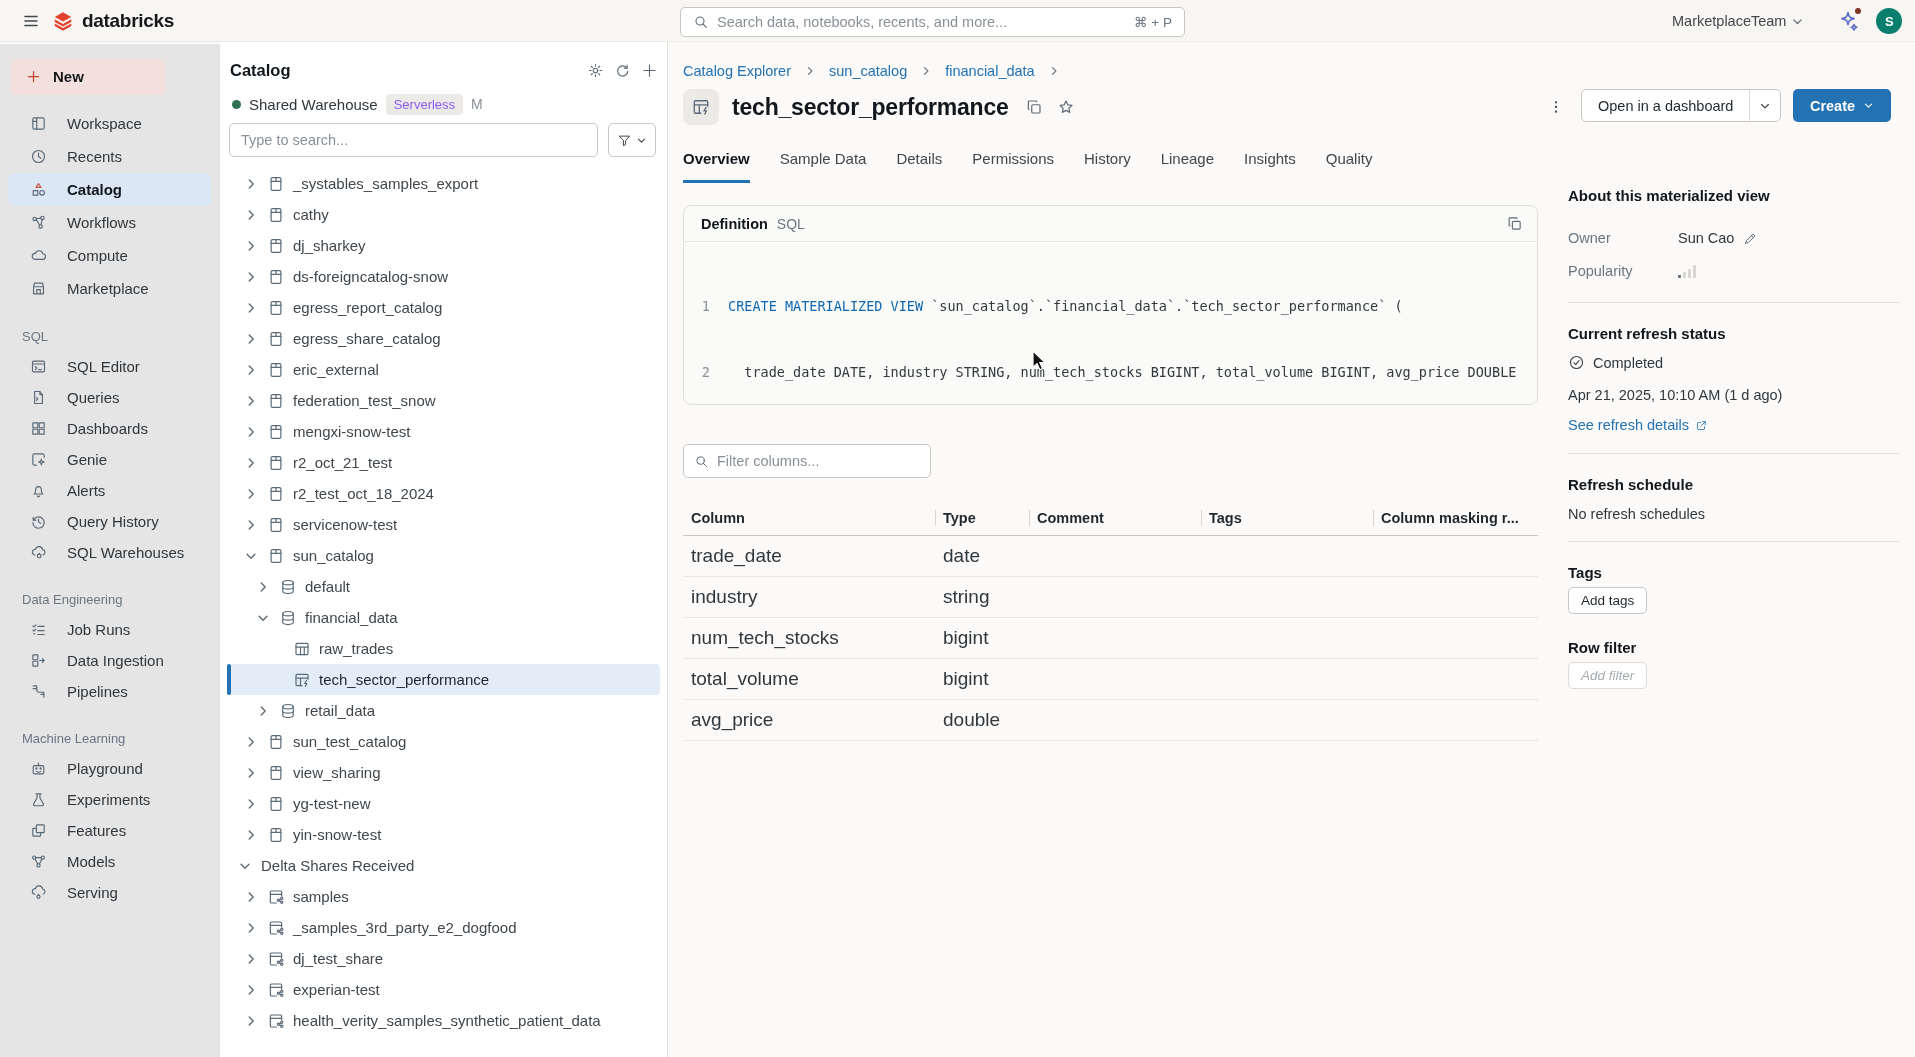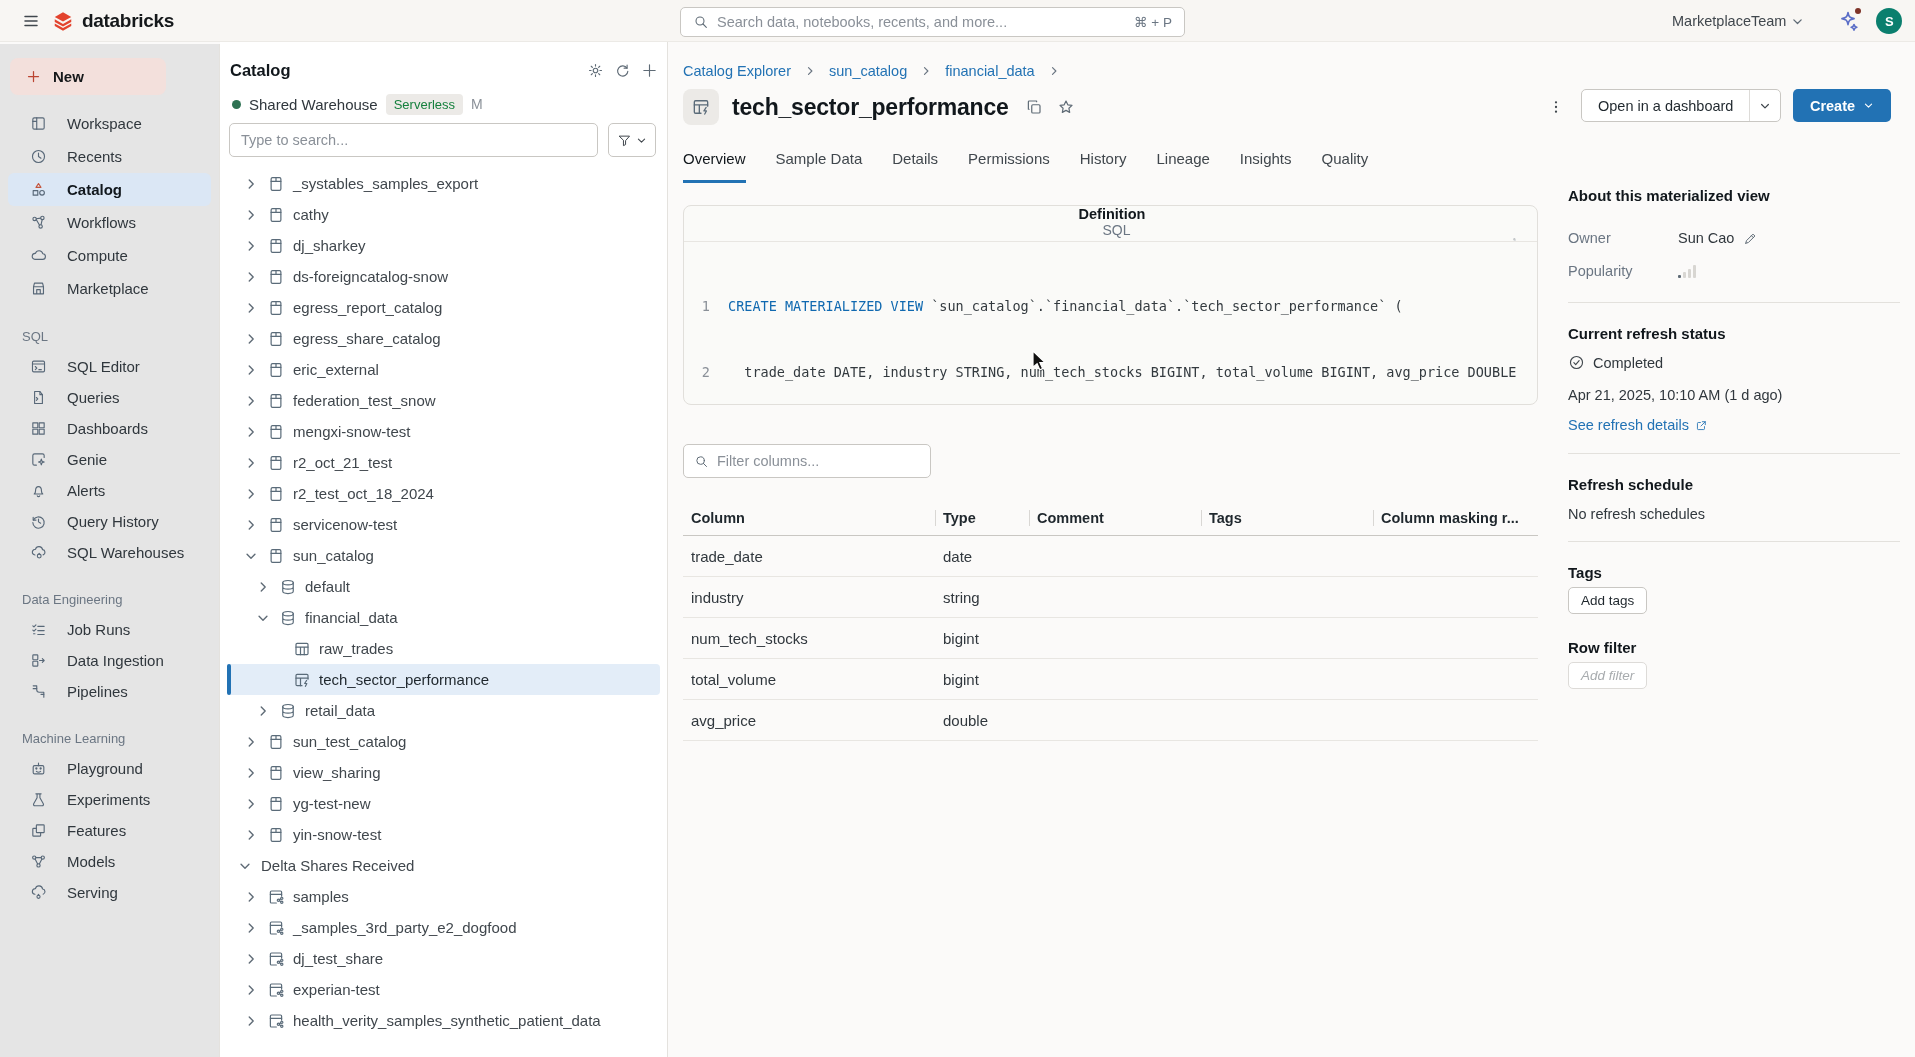--- a/index.html
+++ b/index.html
@@ -40,21 +40,21 @@
 
   
   #cpanel { position:absolute; left:220px; top:42px; width:448px; height:1015px; background:#FFFFFF; border-right:1px solid #E4E2DE; }
   #cp-head { position:absolute; left:10px; top:16px; width:428px; height:24px; display:flex; align-items:center; }
   #cp-title { font-size:16.5px; font-weight:bold; color:#11171C; }
   #cp-icons { margin-left:auto; display:flex; gap:10px; }
   #cp-icons svg { width:17px; height:17px; color:#5F6B76; cursor:pointer; }
   #cp-wh { position:absolute; left:12px; top:50px; height:24px; display:flex; align-items:center; gap:8px; }
   #cp-wh .dot { width:9px; height:9px; border-radius:50%; background:#2E7253; }
   #cp-wh .whname { font-size:15px; color:#30373D; }
-  #cp-wh .chip { font-size:13px; color:#15803d; background:#ECEAE7; border-radius:4px; padding:3px 8px; }
+  #cp-wh .chip { font-size:13px; color:#8b5cf6; background:#ECEAE7; border-radius:4px; padding:3px 8px; }
   #cp-wh .suffix { font-size:14px; color:#8A9098; }
   #cp-search { position:absolute; left:9px; top:81px; width:369px; height:34px; border:1px solid #C9C7C3; border-radius:5px; background:#fff; display:flex; align-items:center; padding:0 11px; }
   #cp-search .ph { font-size:14.5px; color:#8A9098; }
   #cp-filter { position:absolute; left:388px; top:81px; width:48px; height:34px; border:1px solid #C9C7C3; border-radius:5px; background:#fff; display:flex; align-items:center; justify-content:center; gap:4px; cursor:pointer; }
   #cp-filter svg { color:#40474D; }
   #cp-filter .f { width:15px; height:15px; }
   #cp-filter .c { width:11px; height:11px; }
   #cp-tree { position:absolute; left:0; top:126px; width:447px; height:889px; overflow:hidden; }
   .tr { height:31px; display:flex; align-items:center; margin:0 7px; border-radius:4px; cursor:pointer; position:relative; }
   .tr .chev { width:14px; height:14px; color:#5F6B76; flex:none; margin-right:9px; }
@@ -84,45 +84,45 @@
   #kebab-btn { position:absolute; left:874px; top:52px; width:26px; height:26px; display:flex; align-items:center; justify-content:center; color:#40474D; cursor:pointer; }
   #kebab-btn svg { width:16px; height:16px; }
   #open-dash-btn { position:absolute; left:912px; top:47px; height:33px; display:flex; border:1px solid #C9C7C3; border-radius:5px; background:#fff; overflow:hidden; cursor:pointer; }
   #open-dash-btn .main-part { padding:0 16px; display:flex; align-items:center; font-size:14.5px; color:#1F272D; border-right:1px solid #DDDBD8; }
   #open-dash-btn .chev-part { width:30px; display:flex; align-items:center; justify-content:center; color:#40474D; }
   #open-dash-btn .chev-part svg { width:12px; height:12px; }
   #create-btn { position:absolute; left:1124px; top:47px; width:98px; height:33px; background:#2272B4; border-radius:5px; border:none; color:#fff; font-size:14.5px; font-weight:bold; display:flex; align-items:center; justify-content:center; gap:8px; cursor:pointer; font-family:"Liberation Sans", sans-serif; }
   #create-btn svg { width:11px; height:11px; }
   #tabs { position:absolute; left:14px; top:108px; display:flex; gap:30px; }
   .tab { font-size:15px; color:#40474D; padding-bottom:13px; cursor:pointer; }
-  .tab.active { color:#11171C; font-weight:normal; border-bottom:3px solid #2272B4; }
+  .tab.active { color:#11171C; font-weight:bold; border-bottom:3px solid #2272B4; }
 
   
   #def-card { position:absolute; left:14px; top:163px; width:855px; height:200px; background:#FAFAF8; border:1px solid #E1DFDB; border-radius:8px; overflow:hidden; }
-  #def-head { height:36px; display:flex; align-items:center; padding:0 14px 0 17px; border-bottom:1px solid #E8E6E2;flex-direction:column; }
+  #def-head { height:36px; display:flex; align-items:center; padding:0 14px 0 17px; border-bottom:1px solid #E8E6E2; }
   #def-title { font-size:14.5px; font-weight:bold; color:#11171C; }
   #def-lang { font-size:14px; color:#6B7683; margin-left:9px; }
   #def-copy { margin-left:auto; width:17px; height:17px; color:#5F6B76; cursor:pointer; }
   #code { padding-top:9px; font-family:"DejaVu Sans Mono", monospace; font-size:13.5px; line-height:22px; white-space:pre; }
   .cl { display:flex; }
   .ln { width:26px; text-align:right; color:#8A9098; flex:none; }
   .ct { margin-left:18px; overflow:hidden; flex:1; }
   .tok-kw { color:#1069B0; }
   .tok-id { color:#333A3F; }
 
   
   #col-filter { position:absolute; left:14px; top:402px; width:248px; height:34px; border:1px solid #C9C7C3; border-radius:5px; background:#fff; display:flex; align-items:center; padding:0 10px; gap:8px; }
   #col-filter svg { width:15px; height:15px; color:#5F6B76; flex:none; }
   #col-filter .ph { font-size:14.5px; color:#8A9098; }
   #cols-table { position:absolute; left:14px; top:458px; width:855px; }
   .th-row { display:grid; grid-template-columns:252px 94px 172px 172px 165px; height:36px; align-items:center; border-bottom:1px solid #C9C7C3; }
   .th { font-size:14.5px; font-weight:bold; color:#1F272D; padding-left:8px; position:relative; white-space:nowrap; overflow:hidden; }
   .th + .th::before { content:""; position:absolute; left:0; top:50%; transform:translateY(-50%); width:1px; height:18px; background:#D9D7D4; }
   .td-row { display:grid; grid-template-columns:252px 94px 172px 172px 165px; height:41px; align-items:center; border-bottom:1px solid #E8E6E2; }
-  .td { font-size:15px; color:#30373D; padding-left:8px; white-space:nowrap; }
+  .td { font-size:19px; color:#30373D; padding-left:8px; white-space:nowrap; }
 
   
   #info-panel { position:absolute; left:1568px; top:42px; width:332px; height:1015px; }
   .ip-abs { position:absolute; left:0; }
   .ip-h { font-size:15px; font-weight:bold; color:#11171C; }
   .ip-label { font-size:14.5px; color:#6B7683; }
   .ip-val { font-size:14.5px; color:#30373D; }
   .ip-div { position:absolute; left:0; width:332px; height:1px; background:#E3E1DD; }
   .ip-link { font-size:14.5px; color:#2272B4; display:flex; align-items:center; gap:6px; cursor:pointer; }
   .ip-link svg { width:13px; height:13px; }

